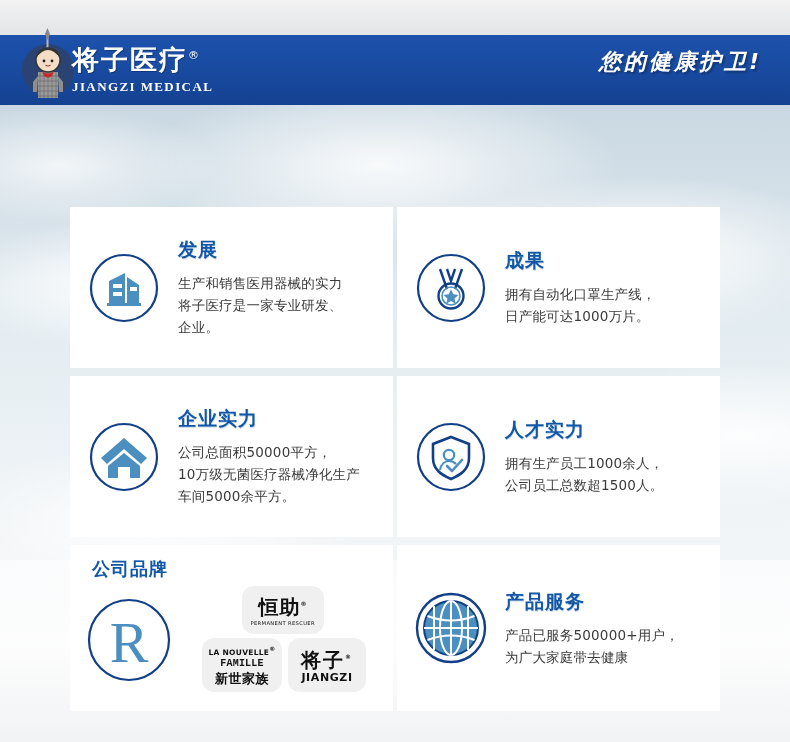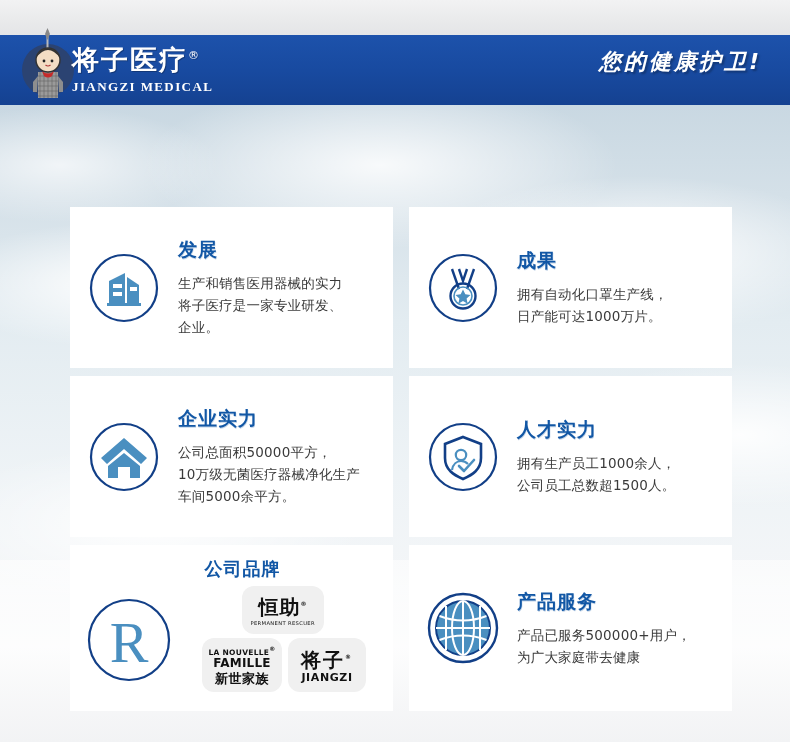--- a/index.html
+++ b/index.html
@@ -50,48 +50,48 @@
       radial-gradient(ellipse 280px 100px at 740px 330px, rgba(255,255,255,.9) 0%, rgba(255,255,255,0) 72%),
       radial-gradient(ellipse 300px 110px at 150px 420px, rgba(255,255,255,.9) 0%, rgba(255,255,255,0) 72%),
       linear-gradient(180deg,#c9d8e2 0%,#d4e0e8 14%,#e3ecf1 34%,#eef3f6 58%,#f4f6f8 76%,#eceef0 90%,#e8eaec 100%);
   }
   .cloudband{position:absolute;left:0;top:455px;width:790px;height:287px;
     background:linear-gradient(180deg, rgba(255,255,255,.55) 0%, rgba(255,255,255,.88) 30%, #f0f1f3 70%, #eaebed 100%);}
 
   
   .grid{position:absolute;left:70px;top:207px;width:652px;height:496px;
     display:grid;grid-template-columns:323px 323px;grid-template-rows:161px 161px 166px;
-    gap:8px 16px;}
+    gap:8px 4px;}
   .card{background:#ffffff;position:relative;display:flex;align-items:center;
     box-shadow:0 0 0 0 rgba(0,0,0,0);}
 
   .card .iconbox{width:108px;min-width:108px;display:flex;align-items:center;justify-content:center;}
   .card .body{padding-right:14px;}
   .card-title{color:#1257a5;font-size:19px;font-weight:bold;letter-spacing:1px;
     font-family:"DejaVu Sans","Liberation Sans",sans-serif;margin-bottom:9px;
     text-shadow:0.5px 0.5px 0 rgba(18,87,165,.25);}
   .card-text{color:#3a3a3a;font-size:13.5px;line-height:22px;letter-spacing:.2px;
     font-family:"DejaVu Sans","Liberation Sans",sans-serif;}
 
   
   .brand-card{flex-direction:column;align-items:stretch;justify-content:flex-start;padding-top:12px;}
   .brand-card .bc-title{color:#1257a5;font-size:18px;font-weight:bold;letter-spacing:1px;
-    text-align:center;font-family:"DejaVu Sans","Liberation Sans",sans-serif;padding-left:22px;}
+    text-align:left;font-family:"DejaVu Sans","Liberation Sans",sans-serif;padding-left:22px;}
   .brand-row{display:flex;align-items:center;height:118px;}
   .rmark{width:118px;min-width:118px;display:flex;align-items:center;justify-content:center;}
   .logos{position:relative;flex:1;height:112px;}
   .logo-chip{position:absolute;background:#f0f0f0;border-radius:12px;
     display:flex;flex-direction:column;align-items:center;justify-content:center;
     color:#111;font-family:"DejaVu Sans","Liberation Sans",sans-serif;}
   .chip-hz{left:54px;top:2px;width:82px;height:48px;}
   .chip-hz .cn{font-size:20px;font-weight:bold;letter-spacing:1px;line-height:20px;}
   .chip-hz .en{font-size:5px;letter-spacing:.3px;margin-top:3px;transform:scaleX(1.05);}
   .chip-fa{left:14px;top:54px;width:80px;height:54px;}
   .chip-fa .l1{font-size:7.5px;letter-spacing:.3px;line-height:9px;font-weight:bold;}
-  .chip-fa .l2{font-size:12px;font-weight:bold;letter-spacing:.2px;line-height:15px;}
+  .chip-fa .l2{font-size:10px;font-weight:bold;letter-spacing:.2px;line-height:15px;font-family:Liberation Mono, monospace;}
   .chip-fa .l3{font-size:13px;font-weight:bold;letter-spacing:.5px;line-height:15px;}
   .chip-jz{left:100px;top:54px;width:78px;height:54px;}
   .chip-jz .cn{font-size:20px;font-weight:bold;letter-spacing:2px;line-height:22px;}
   .chip-jz .en{font-size:11px;font-weight:bold;letter-spacing:.6px;line-height:13px;}
   .sup-r{font-size:6px;vertical-align:super;}
 </style>
 </head>
 <body>
 
 <div class="page">

